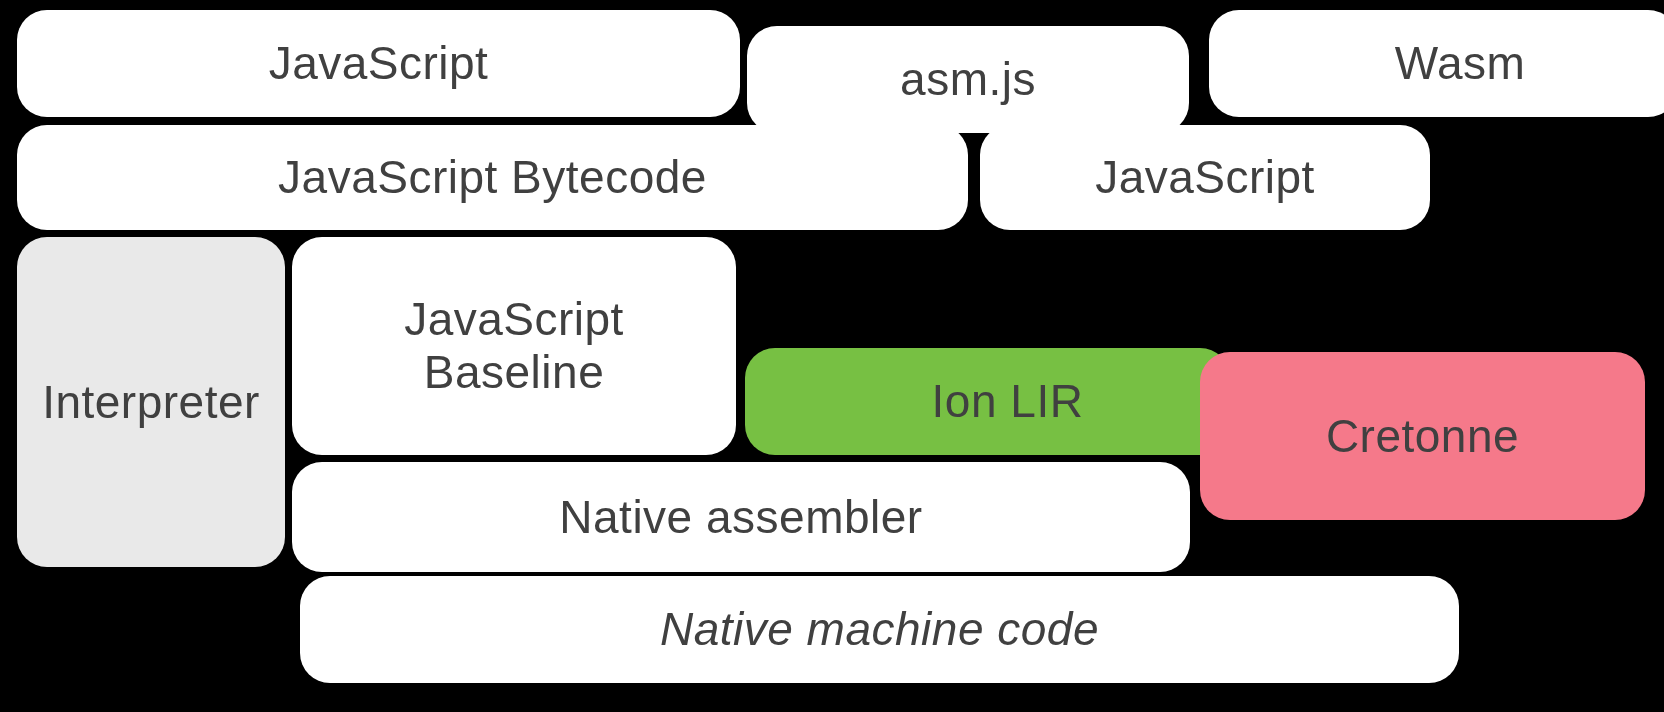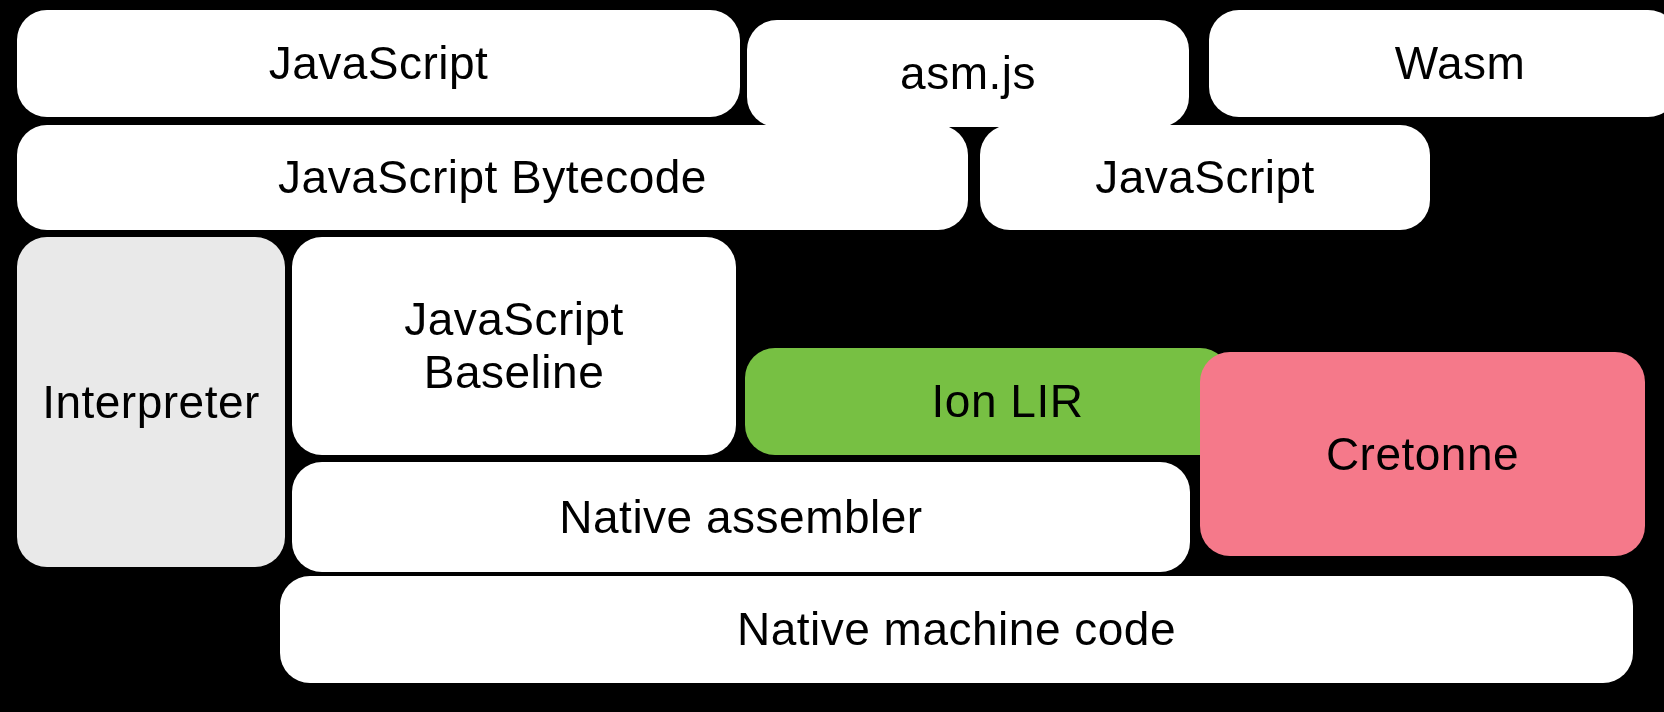--- a/index.html
+++ b/index.html
@@ -14,41 +14,41 @@
     background: #000;
     overflow: hidden;
   }
   .node {
     position: absolute;
     border-radius: 30px;
     display: flex;
     align-items: center;
     justify-content: center;
     text-align: center;
-    color: #000000;
+    color: #404040;
     font-size: 46px;
     line-height: 1.15;
     letter-spacing: 0.5px;
   }
   .node span { display: inline-block; }
 
   
   .n-javascript      { left: 17px;   top: 10px;  width: 723px;  height: 107px; }
-  .n-asmjs           { left: 747px;  top: 20px;  width: 442px;  height: 107px; }
+  .n-asmjs           { left: 747px;  top: 26px;  width: 442px;  height: 107px; }
   .n-wasm            { left: 1209px; top: 10px;  width: 436px;  height: 107px; padding-left: 33px; }
   .n-bytecode        { left: 17px;   top: 125px; width: 951px;  height: 105px; }
   .n-baldrmonkey     { left: 980px;  top: 125px; width: 450px;  height: 105px; }
   .n-interpreter     { left: 17px;   top: 237px; width: 268px;  height: 330px; }
   .n-baseline        { left: 292px;  top: 237px; width: 444px;  height: 218px; }
   .n-baseline span   { max-width: 310px; }
   .n-ion-mir         { left: 745px;  top: 238px; width: 445px;  height: 100px; }
   .n-ion-lir         { left: 745px;  top: 348px; width: 445px;  height: 107px; padding-left: 40px; }
-  .n-cretonne        { left: 1200px; top: 352px; width: 445px;  height: 204px; }
+  .n-cretonne        { left: 1200px; top: 352px; width: 445px;  height: 168px; }
   .n-macro-assembler { left: 292px;  top: 462px; width: 898px;  height: 110px; }
-  .n-native          { left: 280px;  top: 576px; width: 1353px; height: 107px; }
+  .n-native          { left: 300px;  top: 576px; width: 1159px; height: 107px; font-style: italic; }
 </style>
 </head>
 <body style="background: rgb(0, 0, 0);">
 
 <div class="canvas">
 
   <div class="node n-javascript" style="background: rgb(255, 255, 255);">
     <span>JavaScript</span>
   </div>
 

